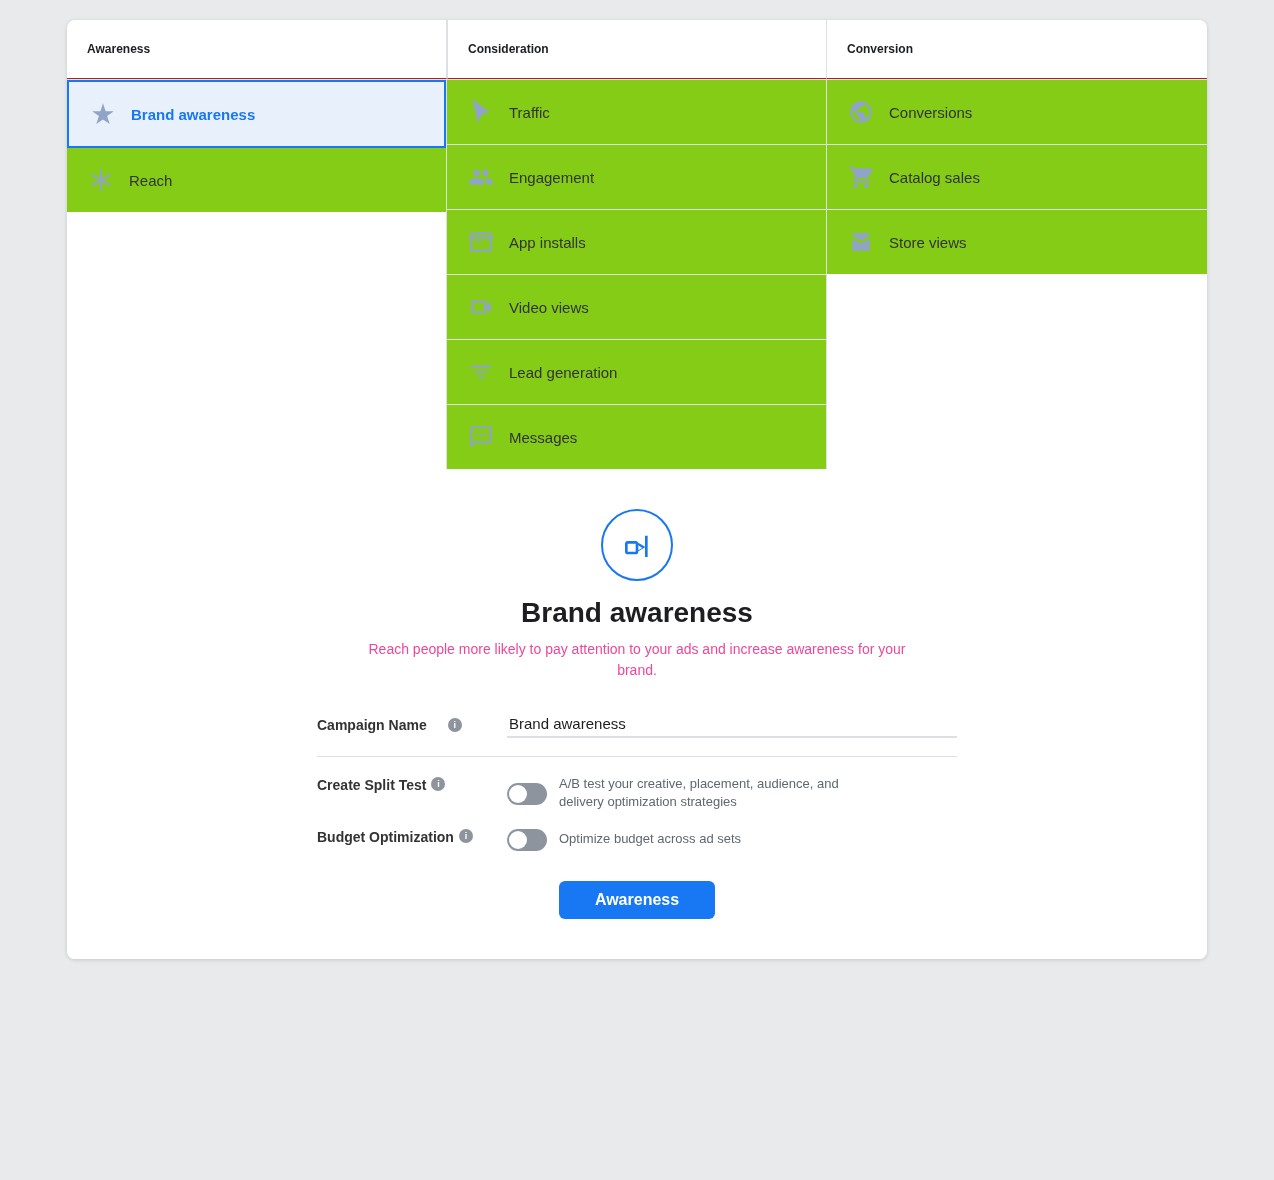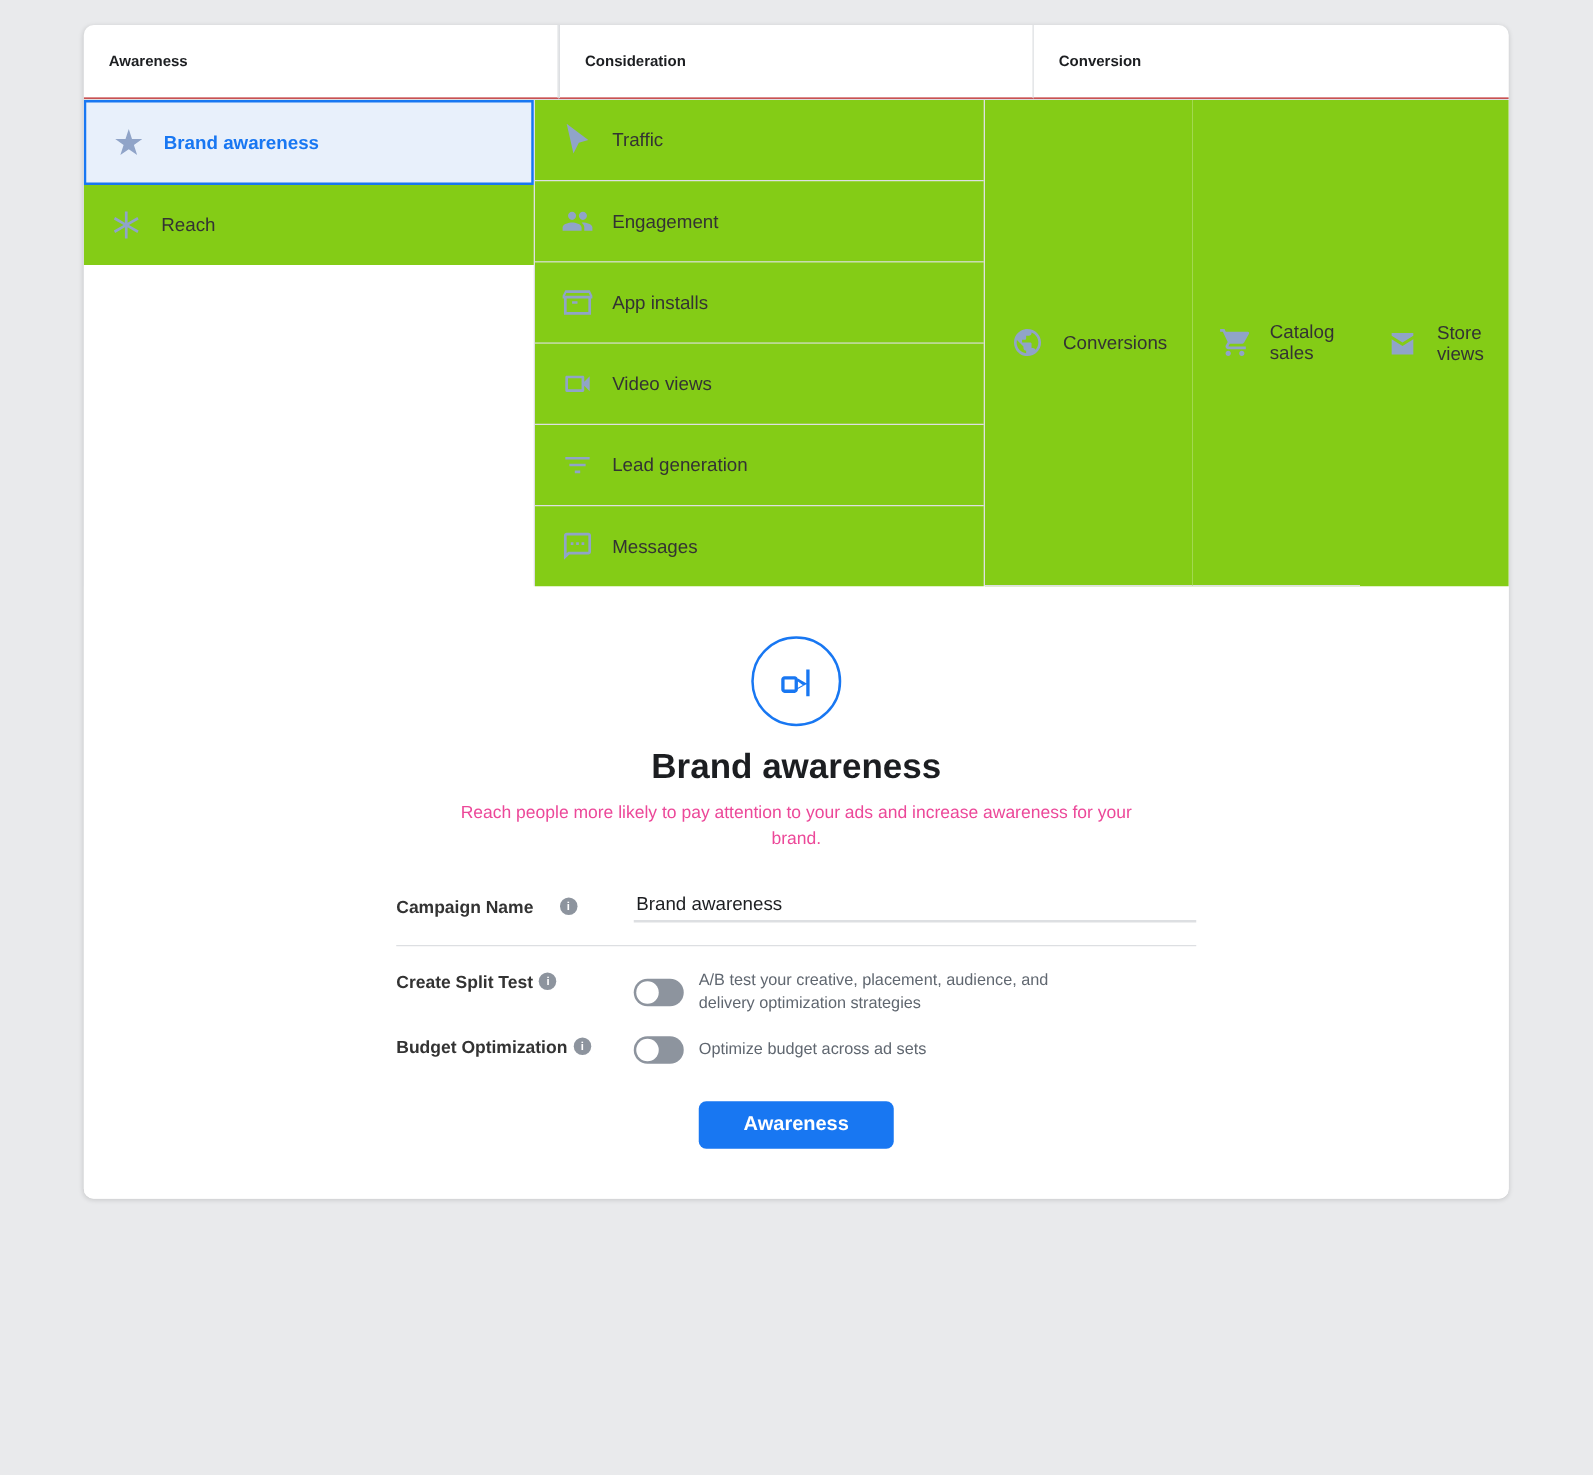--- a/index.html
+++ b/index.html
@@ -44,21 +44,21 @@
       flex-direction: column;
       border-right: 1px solid #dddfe2;
     }
     .consideration-col {
       display: flex;
       flex-direction: column;
       border-right: 1px solid #dddfe2;
     }
     .conversion-col {
       display: flex;
-      flex-direction: row;
+      flex-direction: column;
     }
 
     .obj-item {
       display: flex;
       align-items: center;
       padding: 18px 20px;
       cursor: pointer;
       border-bottom: 1px solid #dddfe2;
       gap: 14px;
       background: #84cc16;
@@ -183,21 +183,21 @@
       display: flex;
       align-items: flex-start;
       margin-bottom: 16px;
     }
     .toggle-label {
       font-size: 14px;
       font-weight: 600;
       color: #333;
       min-width: 190px;
       display: flex;
-      align-items: center;
+      align-items: flex-start;
       gap: 5px;
       padding-top: 2px;
     }
     .toggle-right {
       display: flex;
       align-items: center;
       gap: 12px;
     }
     .toggle-switch {
       width: 40px;

